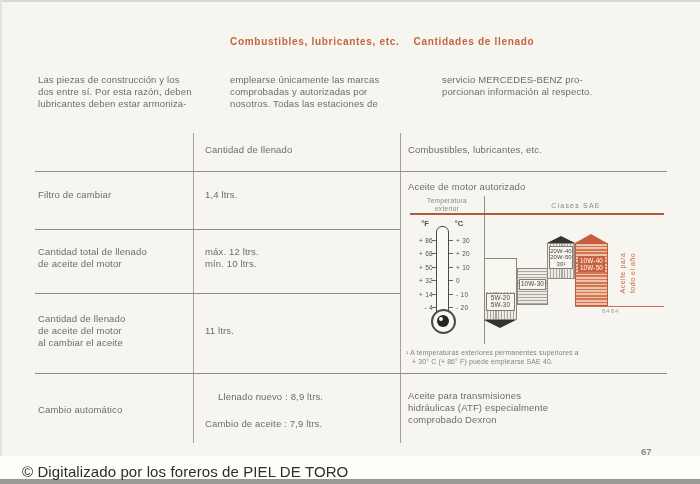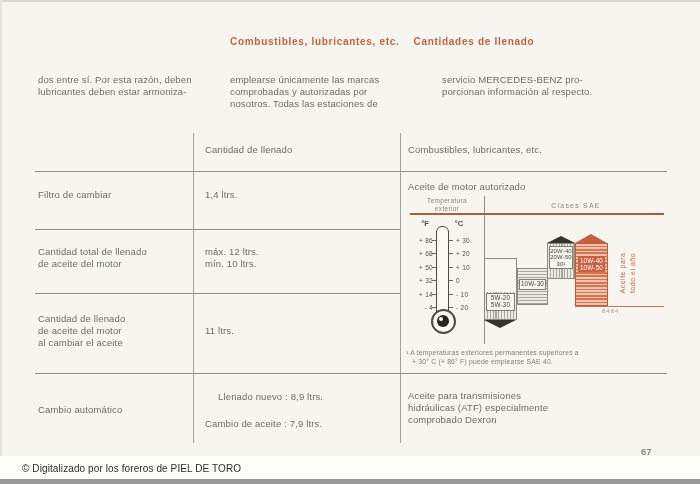--- a/index.html
+++ b/index.html
@@ -29,20 +29,21 @@
 <div class="abs" style="left:0;top:0;width:700px;height:2px;background:#d8d7d2;"></div>
 <div class="abs" style="left:0;top:0;width:2px;height:484px;background:#e4e3dd;"></div>
 <div class="abs" style="left:0;top:456px;width:700px;height:24px;background:#fdfdfa;"></div>
 <div class="abs" style="left:0;top:479px;width:700px;height:5px;background:#9b9993;"></div>
 
 <div class="abs title" style="left:230px;top:36px;">
   <span style="margin-right:14px;">Combustibles, lubricantes, etc.</span><span>Cantidades de llenado</span>
 </div>
 
 <div class="abs" style="left:38px;top:74px;width:186px;">
+  <div class="t">Las piezas de construcción y los</div>
   <div class="t">dos entre sí. Por esta razón, deben</div>
   <div class="t">lubricantes deben estar armoniza-</div>
 </div>
 <div class="abs" style="left:230px;top:74px;width:190px;">
   <div class="t">emplearse únicamente las marcas</div>
   <div class="t">comprobadas y autorizadas por</div>
   <div class="t">nosotros. Todas las estaciones de</div>
 </div>
 <div class="abs" style="left:442px;top:74px;width:210px;">
   <div class="t">servicio MERCEDES-BENZ pro-</div>
@@ -173,13 +174,13 @@
 <div class="fn" style="left:406px;top:348px;">¹ A temperaturas exteriores permanentes superiores a</div>
 <div class="fn" style="left:412px;top:357px;">+ 30° C (+ 86° F) puede emplearse SAE 40.</div>
 
 <div class="abs" style="left:408px;top:390px;width:220px;">
   <div class="t">Aceite para transmisiones</div>
   <div class="t">hidráulicas (ATF) especialmente</div>
   <div class="t">comprobado Dexron</div>
 </div>
 
 <div class="abs" style="left:641px;top:446px;font-size:9.5px;color:#8b8985;font-weight:bold;">67</div>
-<div class="abs" style="left:22px;top:463px;font-size:10px;color:#2e2d2b;letter-spacing:.1px;">© Digitalizado por los foreros de PIEL DE TORO</div>
+<div class="abs" style="left:22px;top:463px;font-size:15px;color:#2e2d2b;letter-spacing:.1px;">© Digitalizado por los foreros de PIEL DE TORO</div>
 
 </body></html>

